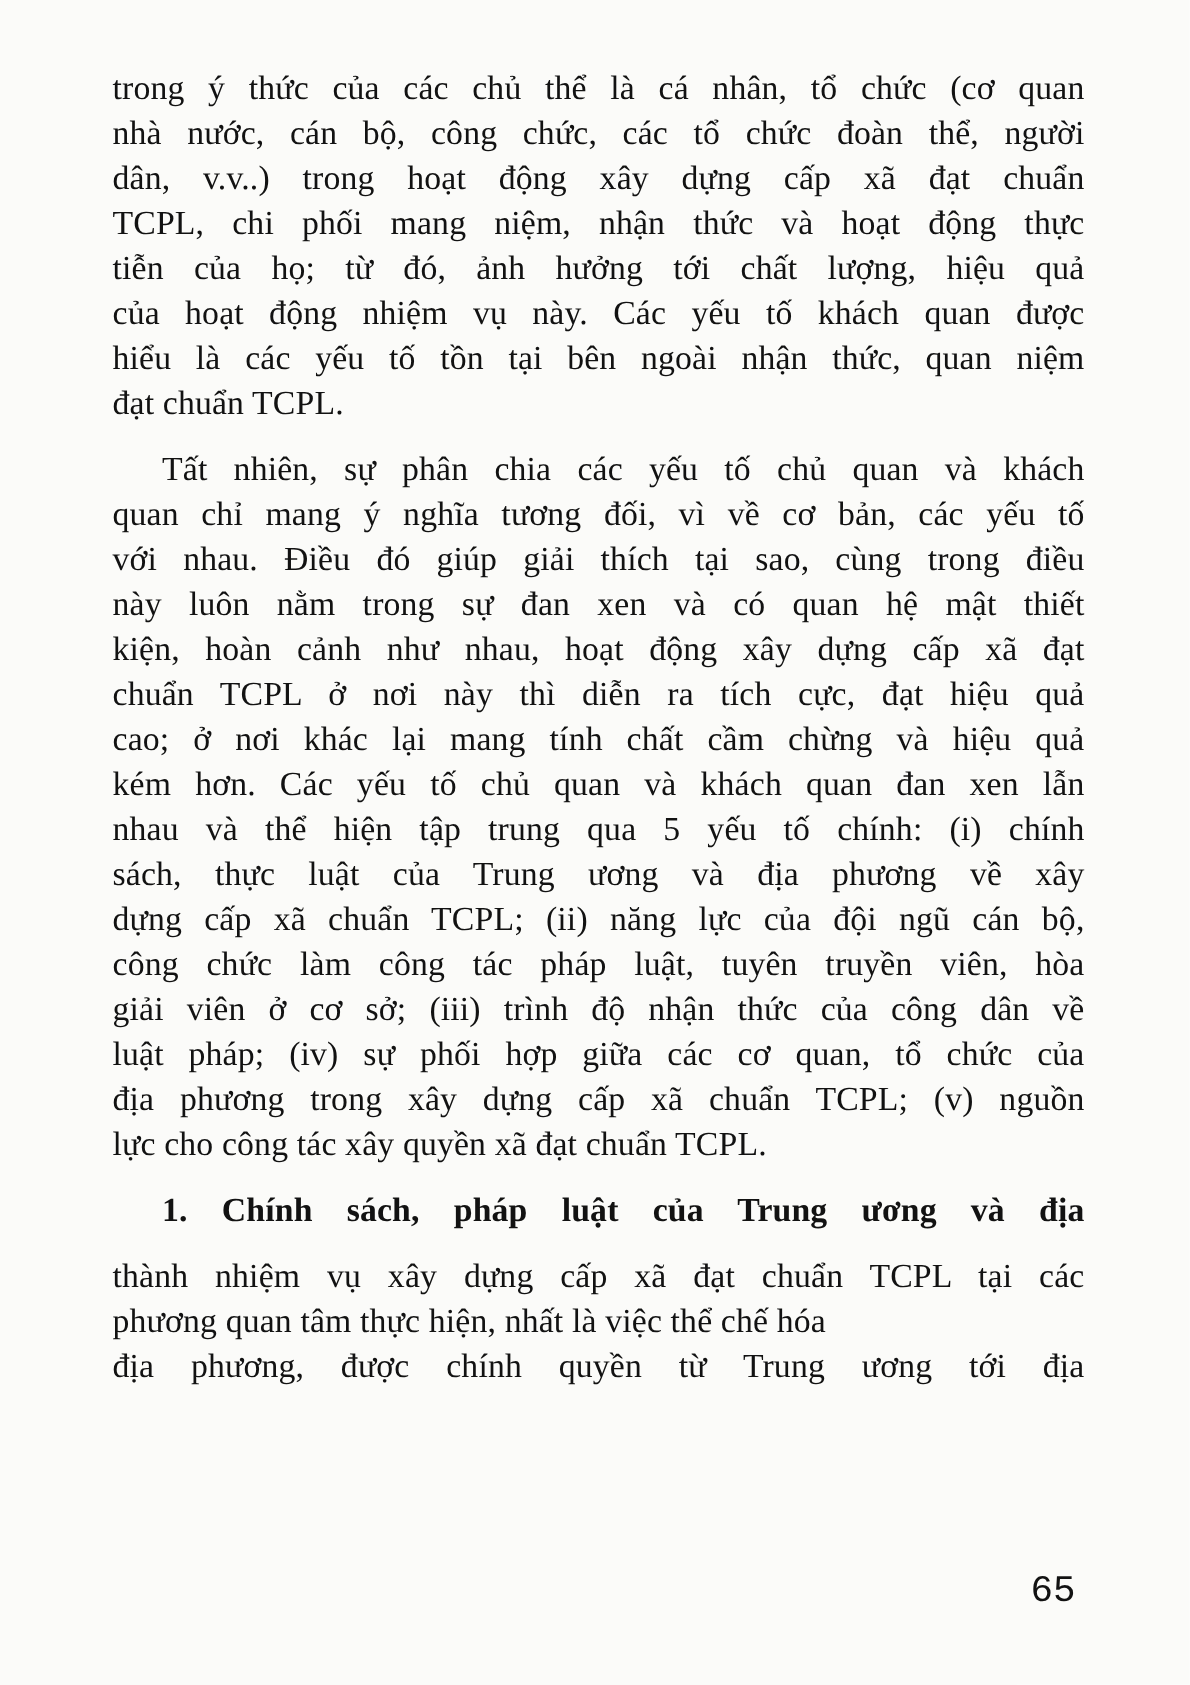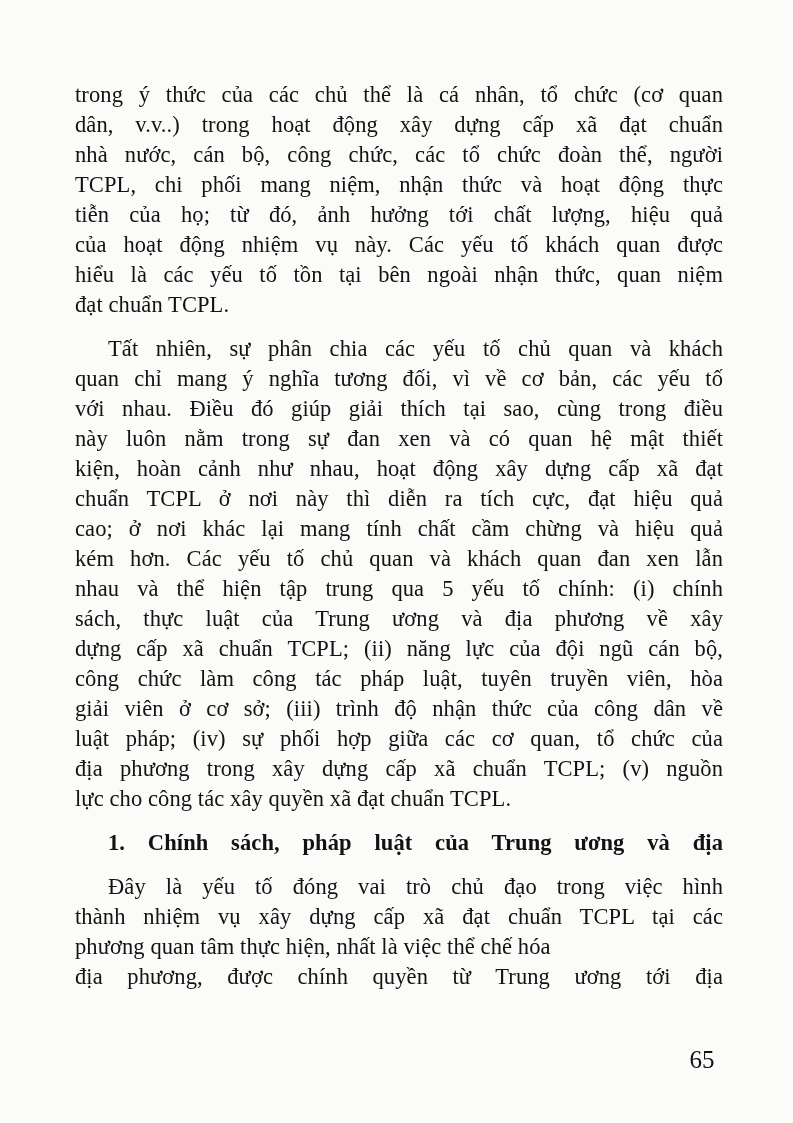--- a/index.html
+++ b/index.html
@@ -17,21 +17,20 @@
     height: 1123px;
     overflow: hidden;
     background: #fbfbf9;
     color: #121212;
   }
   .text-block {
     position: absolute;
     left: 75px;
     top: 44px;
     width: 648px;
-    margin-top: 36px;
   }
   .block {
     margin: 0;
   }
   .block + .block {
     margin-top: 14px;
   }
   .block.heading {
     font-weight: bold;
   }
@@ -47,34 +46,34 @@
   }
   .line.indent {
     padding-left: 33px;
   }
   .folio {
     position: absolute;
     top: 1046px;
     left: 680px;
     width: 44px;
     text-align: center;
-    font-family: Liberation Serif, serif;
+    font-family: Liberation Mono, monospace;
     font-size: 25px;
     color: #121212;
   }
 </style>
 </head>
 <body>
 
 <div class="page" style="background: rgb(251, 251, 249); color: rgb(18, 18, 18);">
   <div class="text-block">
       <div class="block">
         <div class="line">trong ý thức của các chủ thể là cá nhân, tổ chức (cơ quan</div>
+        <div class="line">nhà nước, cán bộ, công chức, các tổ chức đoàn thể, người</div>
         <div class="line">dân, v.v..) trong hoạt động xây dựng cấp xã đạt chuẩn</div>
-        <div class="line">nhà nước, cán bộ, công chức, các tổ chức đoàn thể, người</div>
         <div class="line">TCPL, chi phối mang niệm, nhận thức và hoạt động thực</div>
         <div class="line">tiễn của họ; từ đó, ảnh hưởng tới chất lượng, hiệu quả</div>
         <div class="line">của hoạt động nhiệm vụ này. Các yếu tố khách quan được</div>
         <div class="line">hiểu là các yếu tố tồn tại bên ngoài nhận thức, quan niệm</div>
         <div class="line last">đạt chuẩn TCPL.</div>
       </div>
       <div class="block">
         <div class="line indent">Tất nhiên, sự phân chia các yếu tố chủ quan và khách</div>
         <div class="line">quan chỉ mang ý nghĩa tương đối, vì về cơ bản, các yếu tố</div>
         <div class="line">với nhau. Điều đó giúp giải thích tại sao, cùng trong điều</div>
@@ -89,20 +88,19 @@
         <div class="line">công chức làm công tác pháp luật, tuyên truyền viên, hòa</div>
         <div class="line">giải viên ở cơ sở; (iii) trình độ nhận thức của công dân về</div>
         <div class="line">luật pháp; (iv) sự phối hợp giữa các cơ quan, tổ chức của</div>
         <div class="line">địa phương trong xây dựng cấp xã chuẩn TCPL; (v) nguồn</div>
         <div class="line last">lực cho công tác xây quyền xã đạt chuẩn TCPL.</div>
       </div>
       <div class="block heading">
         <div class="line indent">1. Chính sách, pháp luật của Trung ương và địa</div>
       </div>
       <div class="block">
-        <div class="line indent">Đây là yếu tố đóng vai trò chủ đạo trong việc hình</div>
         <div class="line">thành nhiệm vụ xây dựng cấp xã đạt chuẩn TCPL tại các</div>
         <div class="line last">phương quan tâm thực hiện, nhất là việc thể chế hóa</div>
         <div class="line">địa phương, được chính quyền từ Trung ương tới địa</div>
       </div>
     </div>
   <div class="folio">65</div>
 </div>
 
 </body></html>

